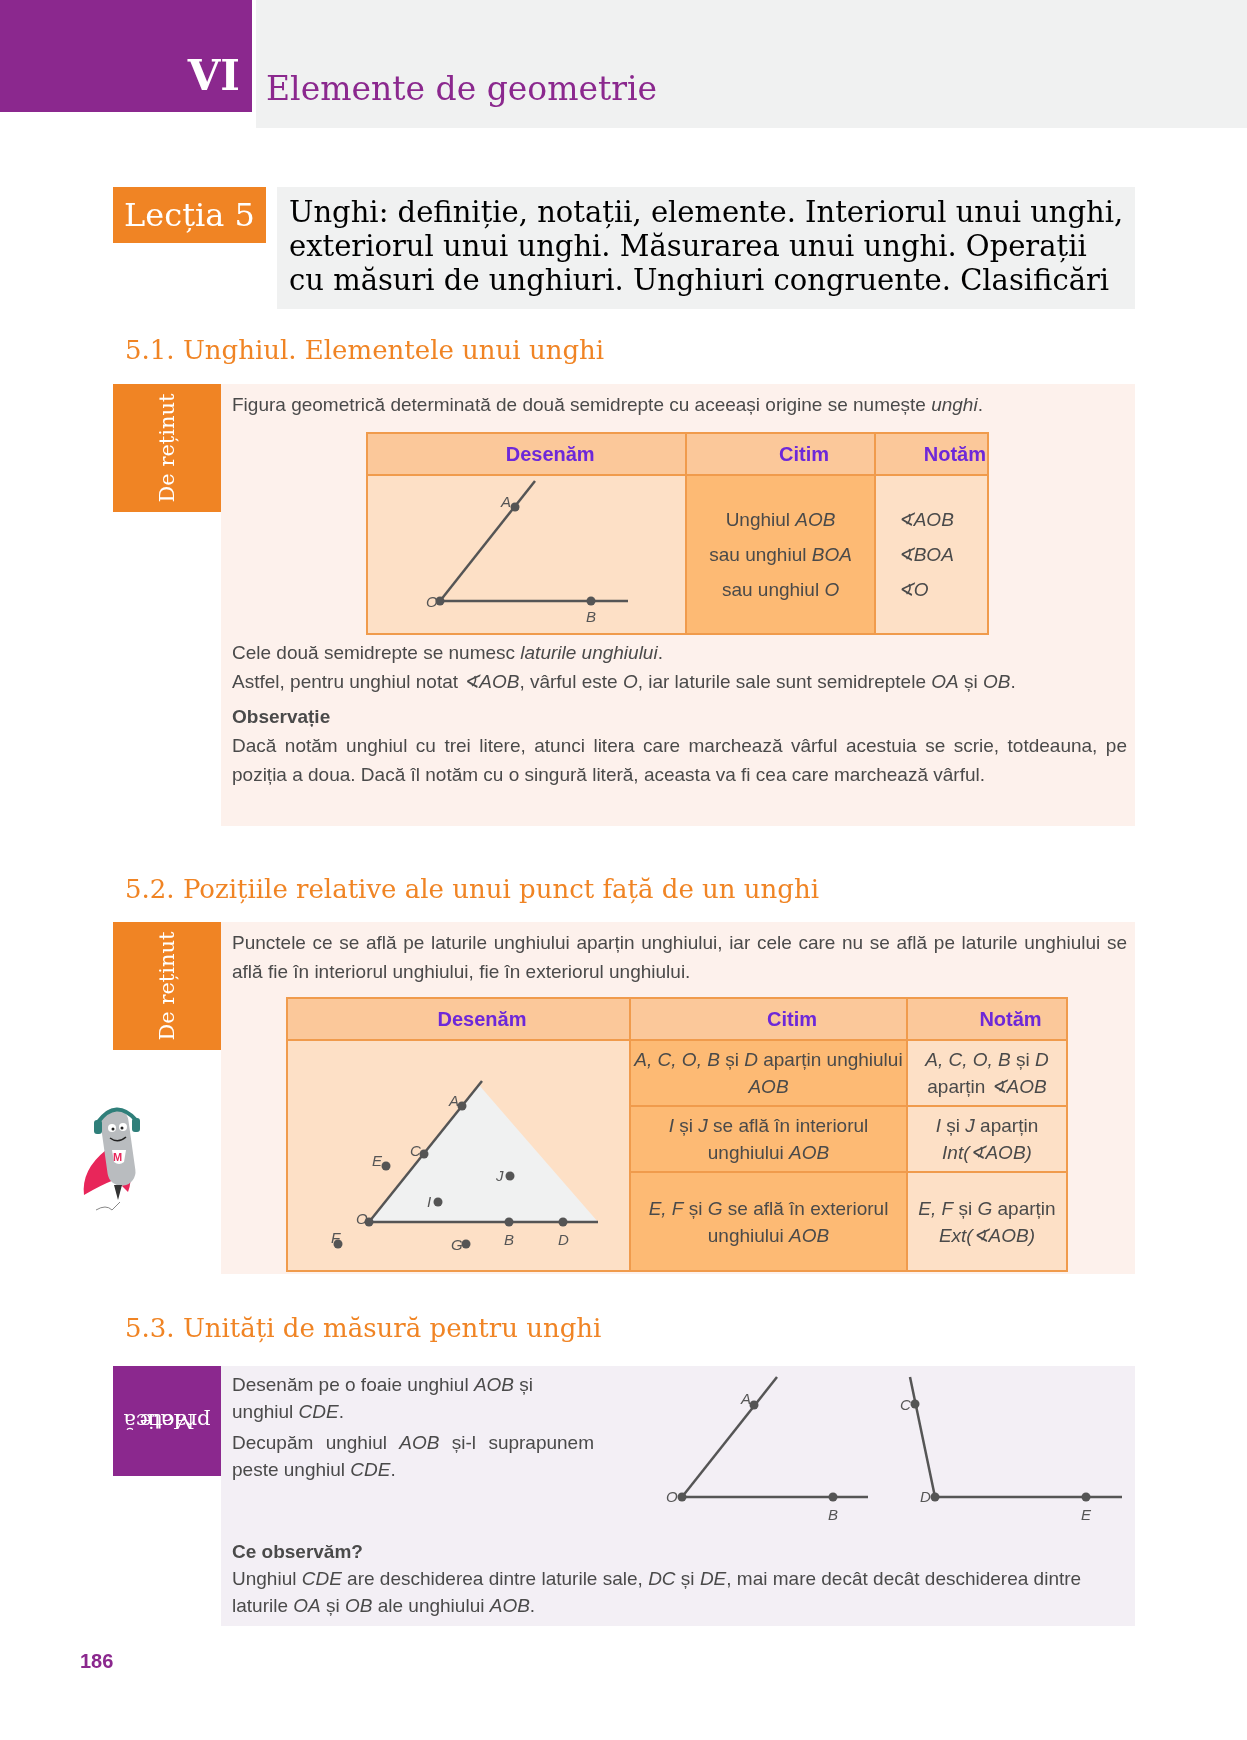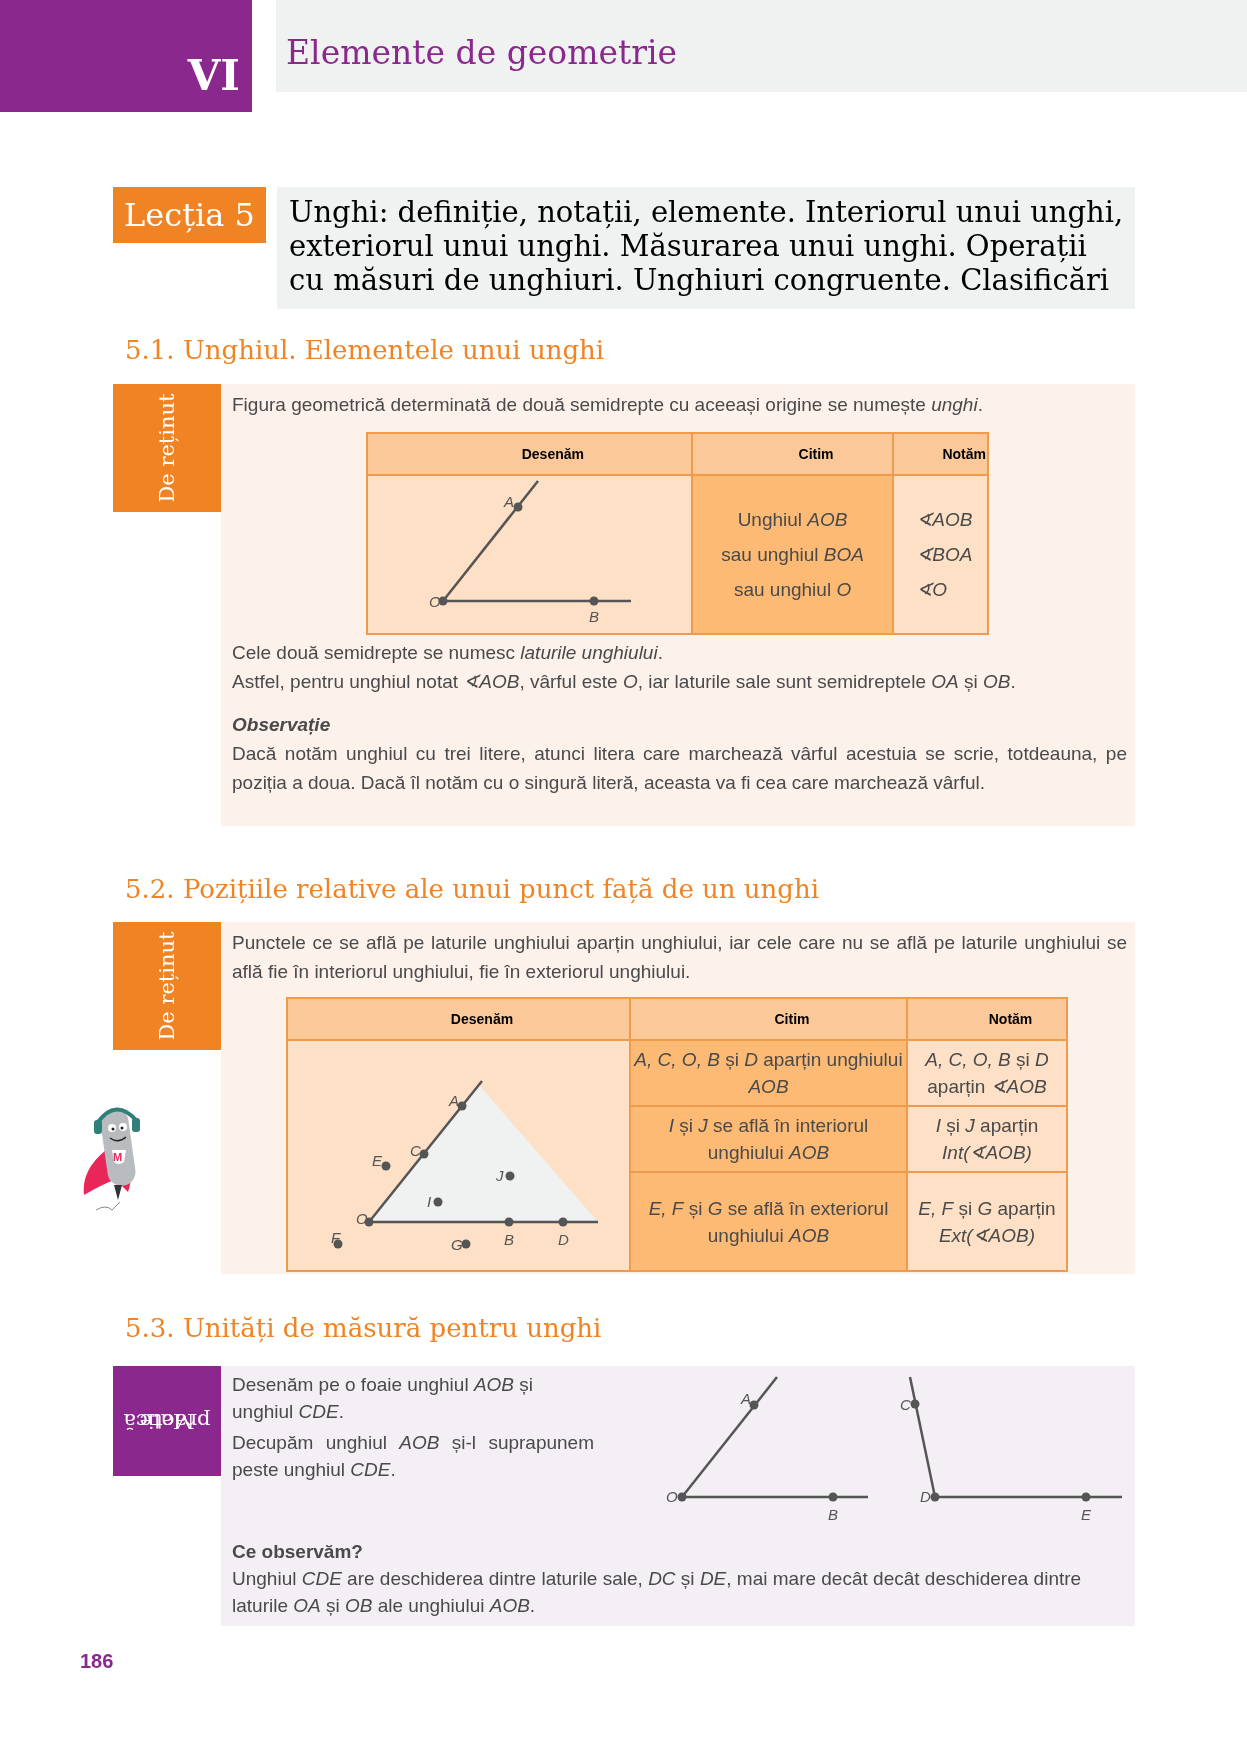--- a/index.html
+++ b/index.html
@@ -3,21 +3,21 @@
 <meta charset="utf-8">
 <style>
   html, body { margin:0; padding:0; }
   body { width:1247px; height:1740px; background:#ffffff; position:relative; overflow:hidden;
          font-family:"Liberation Sans", sans-serif; color:#4a4a4a; }
   .cond { font-family:"Liberation Sans Narrow","Liberation Sans", sans-serif; }
 
   
   .hdr-chapter { position:absolute; left:0; top:0; width:252px; height:112px; background:#8b288e; }
   .hdr-chapter span { position:absolute; right:12px; bottom:12px; color:#ffffff; font-family:"DejaVu Serif", serif; font-weight:bold; font-size:42px; }
-  .hdr-title { position:absolute; left:276px; top:0; right:0; height:92px; background:#f0f1f1; }
+  .hdr-title { position:absolute; left:256px; top:0; right:0; height:128px; background:#f0f1f1; }
   .hdr-title span { position:absolute; left:10px; bottom:20px; color:#8b288e; font-family:"DejaVu Serif", serif; font-size:33px; }
 
   
   .lesson-tag { position:absolute; left:113px; top:187px; width:153px; height:56px; background:#f08424; color:#fff;
                 font-family:"DejaVu Serif", serif; font-size:32px; line-height:56px; text-align:center; }
   .lesson-title { position:absolute; left:277px; top:187px; width:858px; height:122px; background:#f0f1f1; }
   .lesson-title div { position:absolute; left:12px; top:8px; right:8px; color:#000000; font-family:"DejaVu Serif", serif;
                 font-size:29px; line-height:34px; }
 
   .section-h { position:absolute; left:125px; color:#f08424; font-family:"DejaVu Serif", serif; font-size:26px; }
@@ -29,21 +29,21 @@
                    color:#fff; font-family:"DejaVu Serif", serif; font-size:21px; white-space:nowrap; text-align:center; line-height:24px; }
 
   .panel { position:absolute; left:221px; width:914px; background:#fdf1ec; }
   .panel.lilac { background:#f3eff5; }
 
   .txt { position:absolute; font-size:19px; line-height:29px; color:#4a4a4a; }
   .txt i { font-style:italic; }
   .txt b { font-weight:bold; }
 
   table.grid { position:absolute; border-collapse:collapse; }
-  table.grid th { background:#fbc89a; border:2px solid #f09b4c; font-weight:bold; font-size:14px; color:#000000; height:38px;padding-left:48px; }
+  table.grid th { background:#fbc89a; border:2px solid #f09b4c; font-weight:bold; font-size:20px; color:#6d28d9; height:38px;padding-left:48px; }
   table.grid td { background:#fde0c6; border:2px solid #f09b4c; font-size:19px; color:#4a4a4a; text-align:center; vertical-align:middle; line-height:27px; }
   table.grid td.light { background:#fdba74; }
 
   .pagenum { position:absolute; left:80px; top:1650px; color:#8b288e; font-weight:bold; font-size:20px; }
 
   svg text { font-family:"Liberation Sans", sans-serif; font-style:italic; fill:#555; font-size:15px; }
 </style>
 </head>
 <body>
 
@@ -104,21 +104,21 @@
         <div>∢O</div>
       </div>
     </td>
   </tr>
 </tbody>
   </table>
 
 <div class="txt cond" style="left:232px; top:638px; width:895px;">
   <div><span>Cele două semidrepte se numesc </span><i>laturile unghiului</i>.</div>
   <div><span>Astfel, pentru unghiul notat </span><i>∢AOB</i><span>,  vârful este </span><i>O</i><span>, iar laturile sale sunt semidreptele </span><i>OA</i><span> și </span><i>OB</i>.</div>
-  <div style="margin-top:14px;font-style:italic;">
+  <div style="margin-top:6px;">
     <b>Observație</b>
   </div>
   <div style="text-align:justify;">Dacă notăm unghiul cu trei litere, atunci litera care marchează vârful acestuia se scrie, totdeauna, pe poziția a doua. Dacă îl notăm cu o singură literă, aceasta va fi cea care marchează vârful.</div>
 </div>
 
 <div class="section-h" style="top:874px;">5.2.  Pozițiile relative ale unui punct față de un unghi</div>
 
 <div class="panel" style="top:922px; height:352px;"></div>
 <div class="side-tab" style="top:922px; height:128px;">
   <span>De reținut</span>

